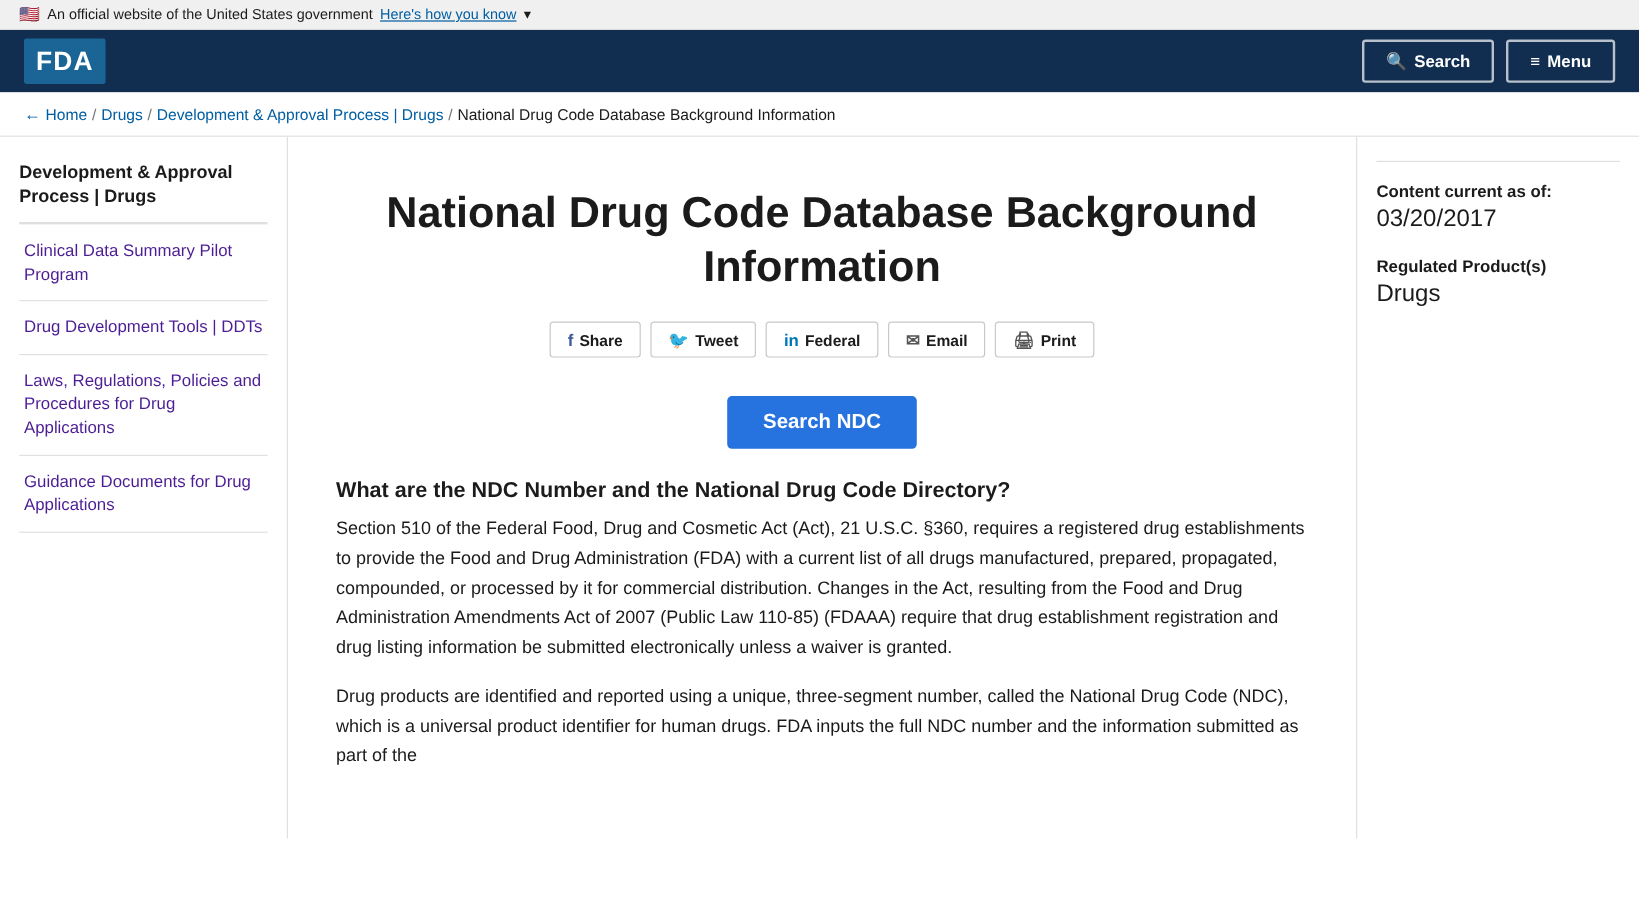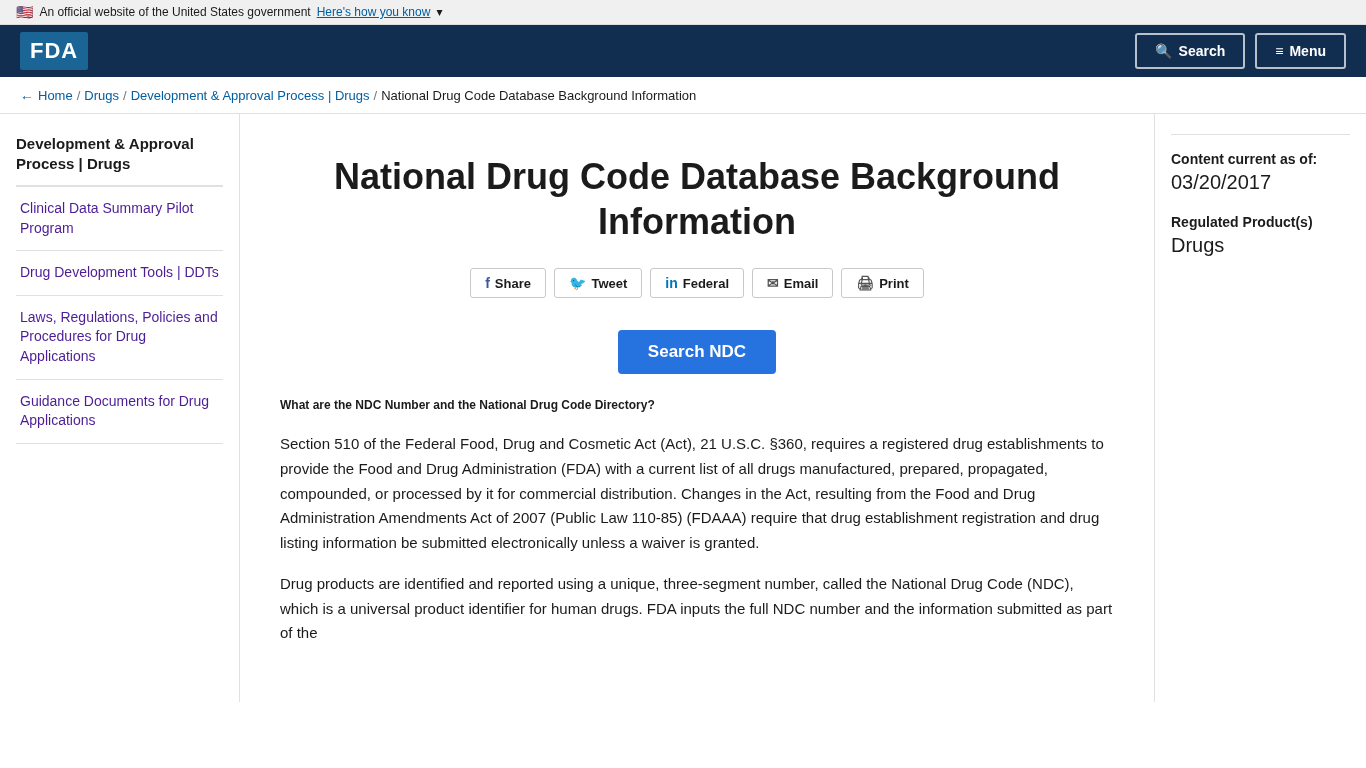--- a/index.html
+++ b/index.html
@@ -183,35 +183,35 @@
       border: none;
       padding: 12px 30px;
       font-size: 17px;
       font-weight: 600;
       border-radius: 4px;
       cursor: pointer;
     }
 
     
     .article-content h2 {
-      font-size: 12px;
-      font-weight: 700;
-      color: #1b1b1b;
-      margin-bottom: 20px;
+      font-size: 18px;
+      font-weight: 700;
+      color: #1b1b1b;
+      margin-bottom: 10px;
     }
     .article-content p {
       font-size: 15px;
       line-height: 1.65;
       color: #1b1b1b;
       margin-bottom: 16px;
     }
 
     
     .right-sidebar {
-      width: 212px;
+      width: 236px;
       flex-shrink: 0;
       padding: 20px 16px;
       border-left: 1px solid #e0e0e0;
     }
     .right-sidebar .meta-section {
       margin-bottom: 20px;
     }
     .right-sidebar .meta-label {
       font-size: 14px;
       font-weight: 700;

